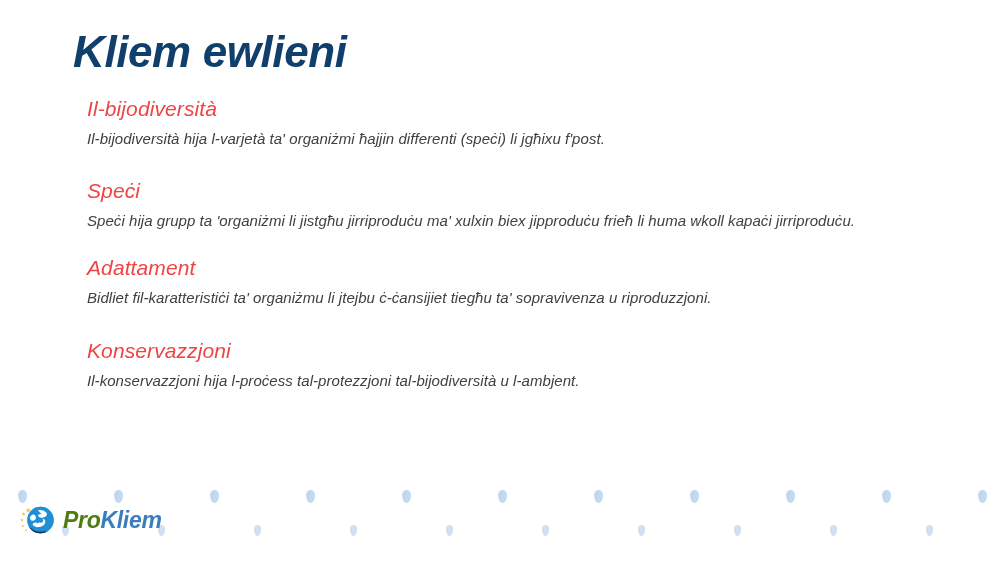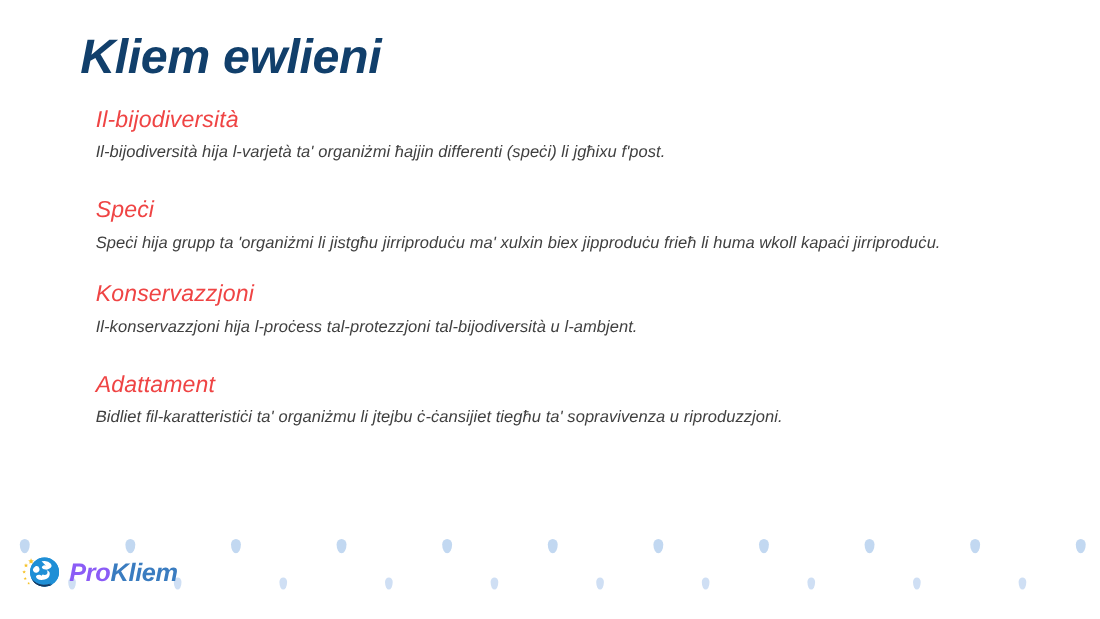--- a/index.html
+++ b/index.html
@@ -109,21 +109,21 @@
     position: relative;
     flex: 0 0 auto;
   }
   .logo-text {
     font-size: 23px;
     font-weight: bold;
     letter-spacing: -0.3px;
     line-height: 1;
     white-space: nowrap;
   }
-  .logo-pro { color: #8b5cf6; margin-top: 12px; }
+  .logo-pro { color: #4d7c0f; margin-top: 12px; }
   .logo-bleu { color: #3a7cc0; }
 </style>
 </head>
 <body>
 
 <div class="slide">
 
   <div class="slide-title">Kliem ewlieni</div>
 
   <div class="content">
@@ -131,28 +131,28 @@
     <div class="term-block b1">
       <h2 class="term-heading">Il-bijodiversità</h2>
       <p class="term-def">Il-bijodiversità hija l-varjetà ta' organiżmi ħajjin differenti (speċi) li jgħixu f'post.</p>
     </div>
 
     <div class="term-block b2">
       <h2 class="term-heading">Speċi</h2>
       <p class="term-def">Speċi hija grupp ta 'organiżmi li jistgħu jirriproduċu ma' xulxin biex jipproduċu frieħ li huma wkoll kapaċi jirriproduċu.</p>
     </div>
 
+    <div class="term-block b3">
+      <h2 class="term-heading">Adattament</h2>
+      <p class="term-def">Bidliet fil-karatteristiċi ta' organiżmu li jtejbu ċ-ċansijiet tiegħu ta' sopravivenza u riproduzzjoni.</p>
+    </div>
+
     <div class="term-block b4">
       <h2 class="term-heading">Konservazzjoni</h2>
       <p class="term-def">Il-konservazzjoni hija l-proċess tal-protezzjoni tal-bijodiversità u l-ambjent.</p>
-    </div>
-
-    <div class="term-block b3">
-      <h2 class="term-heading">Adattament</h2>
-      <p class="term-def">Bidliet fil-karatteristiċi ta' organiżmu li jtejbu ċ-ċansijiet tiegħu ta' sopravivenza u riproduzzjoni.</p>
     </div>
 
   </div>
 
   <div class="footer">
 
     <div class="droplets" id="droplets">
         <span class="drop" style="left: 18px; top: 7px; background: rgb(194, 216, 241);"></span>
         <span class="drop" style="left: 114px; top: 7px; background: rgb(194, 216, 241);"></span>
         <span class="drop" style="left: 210px; top: 7px; background: rgb(194, 216, 241);"></span>

